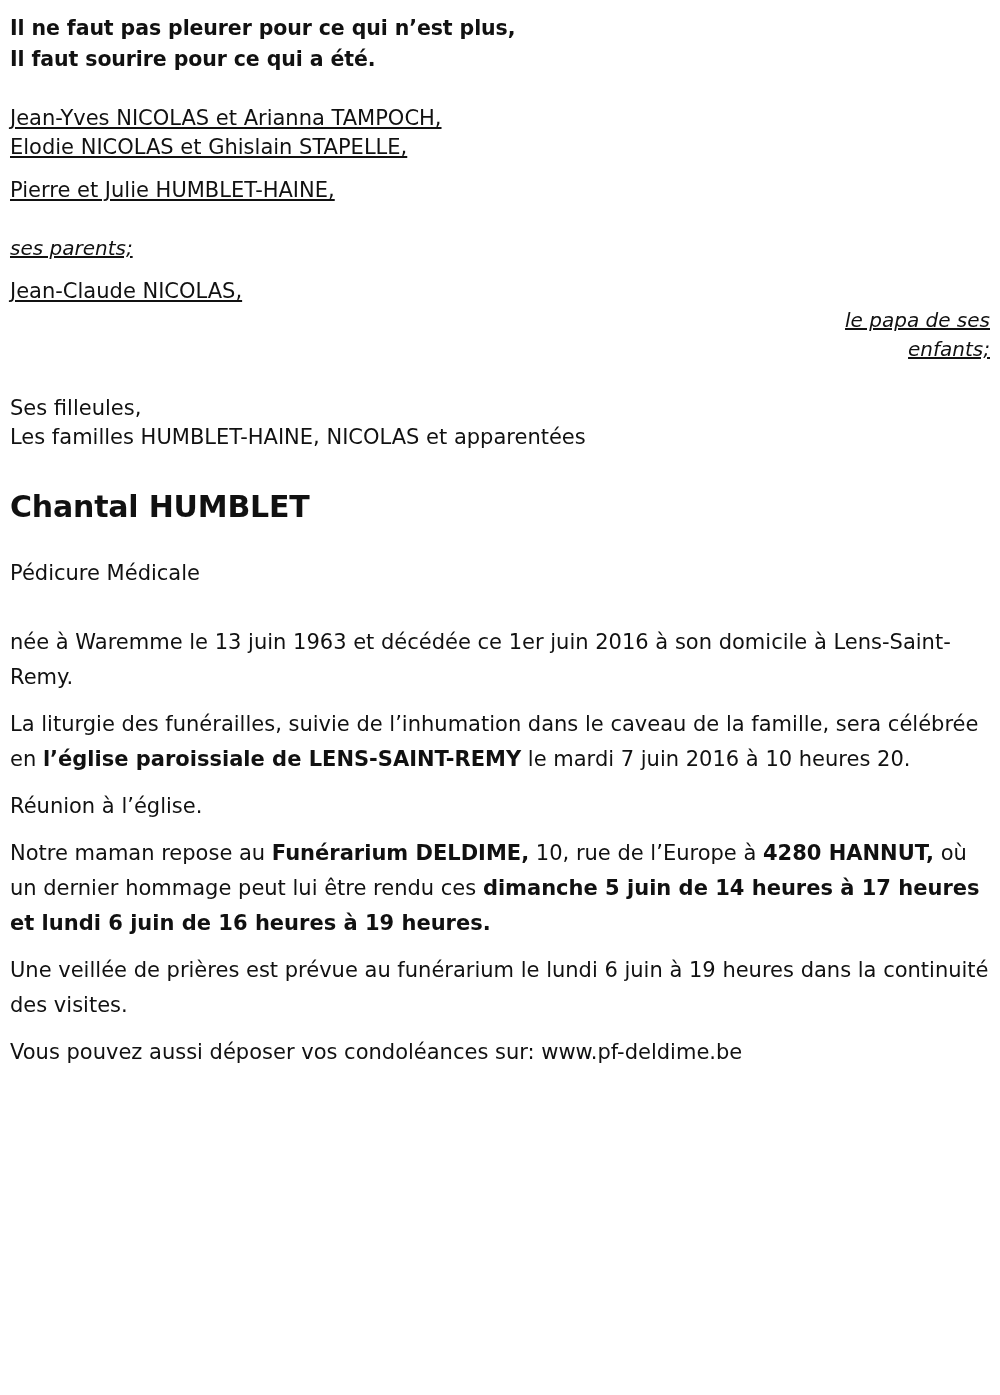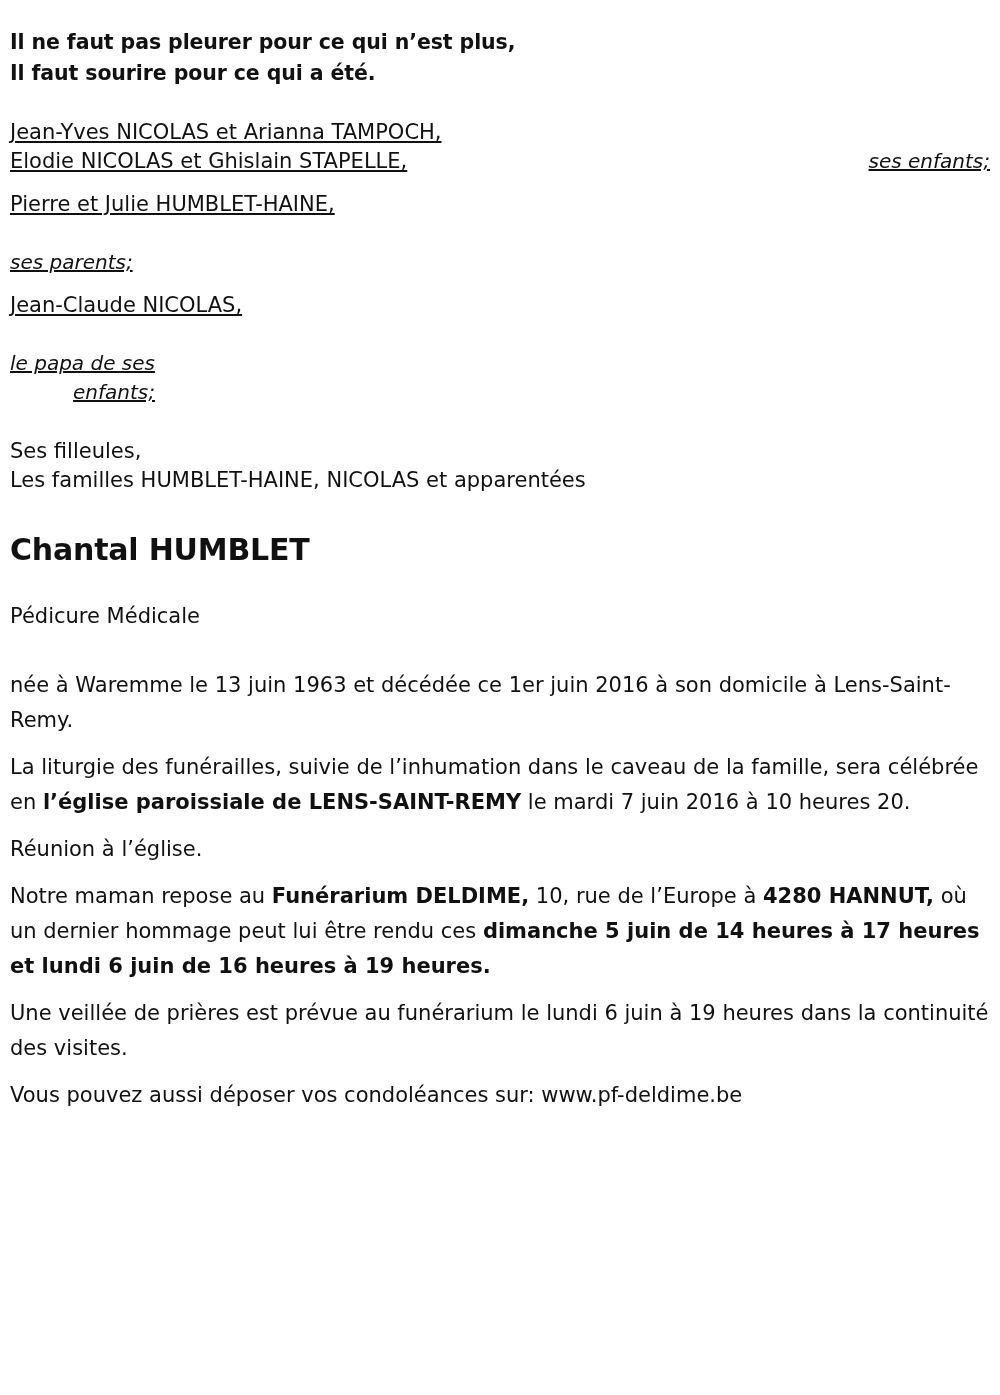--- a/index.html
+++ b/index.html
@@ -13,21 +13,21 @@
     height: 1395px;
     font-family: "DejaVu Sans", "Liberation Sans", sans-serif;
     color: #111111;
     -webkit-font-smoothing: antialiased;
   }
 
   .page {
     box-sizing: border-box;
     width: 1000px;
     height: 1395px;
-    padding: 32px 10px 0 10px;
+    padding: 18px 10px 0 10px;
     position: relative;
   }
 
   
   .epigraph {
     font-weight: bold;
     font-size: 20.5px;
     line-height: 1.0;
     letter-spacing: -0.1px;
   }
@@ -57,21 +57,21 @@
     font-size: 20px;
     line-height: 29px;
     text-align: right;
     flex: 0 0 auto;
     max-width: 300px;
   }
   .ann-rel .rl { display: block; }
 
   .row-enfants  { margin-bottom: 0px; }
   .row-parents  { margin-top: 14px; flex-direction: column; }
-  .row-papa     { margin-top: 14px; flex-direction: column; }
+  .row-papa     { margin-top: 14px; }
 
   .rel-pad-1 { padding-top: 29px; }
 
   
   .others {
     margin-top: 30px;
     font-size: 21px;
     line-height: 29px;
   }
   .others .ln { display: block; }
@@ -118,23 +118,20 @@
     <div class="line">Il faut sourire pour ce qui a été.</div>
   </div>
 
   <div class="announcers">
 
     <div class="ann-row row-enfants">
       <div class="ann-names">
         <span class="nm">Jean-Yves NICOLAS et Arianna TAMPOCH,</span>
         <span class="nm">Elodie NICOLAS et Ghislain STAPELLE,</span>
       </div>
-      <div class="ann-rel rel-pad-1">
-        <span class="rl">ses enfants;</span>
-      </div>
     </div>
 
     <div class="ann-row row-parents">
       <div class="ann-names">
         <span class="nm">Pierre et Julie HUMBLET-HAINE,</span>
       </div>
       <div class="ann-rel rel-pad-1">
         <span class="rl">ses parents;</span>
       </div>
     </div>

